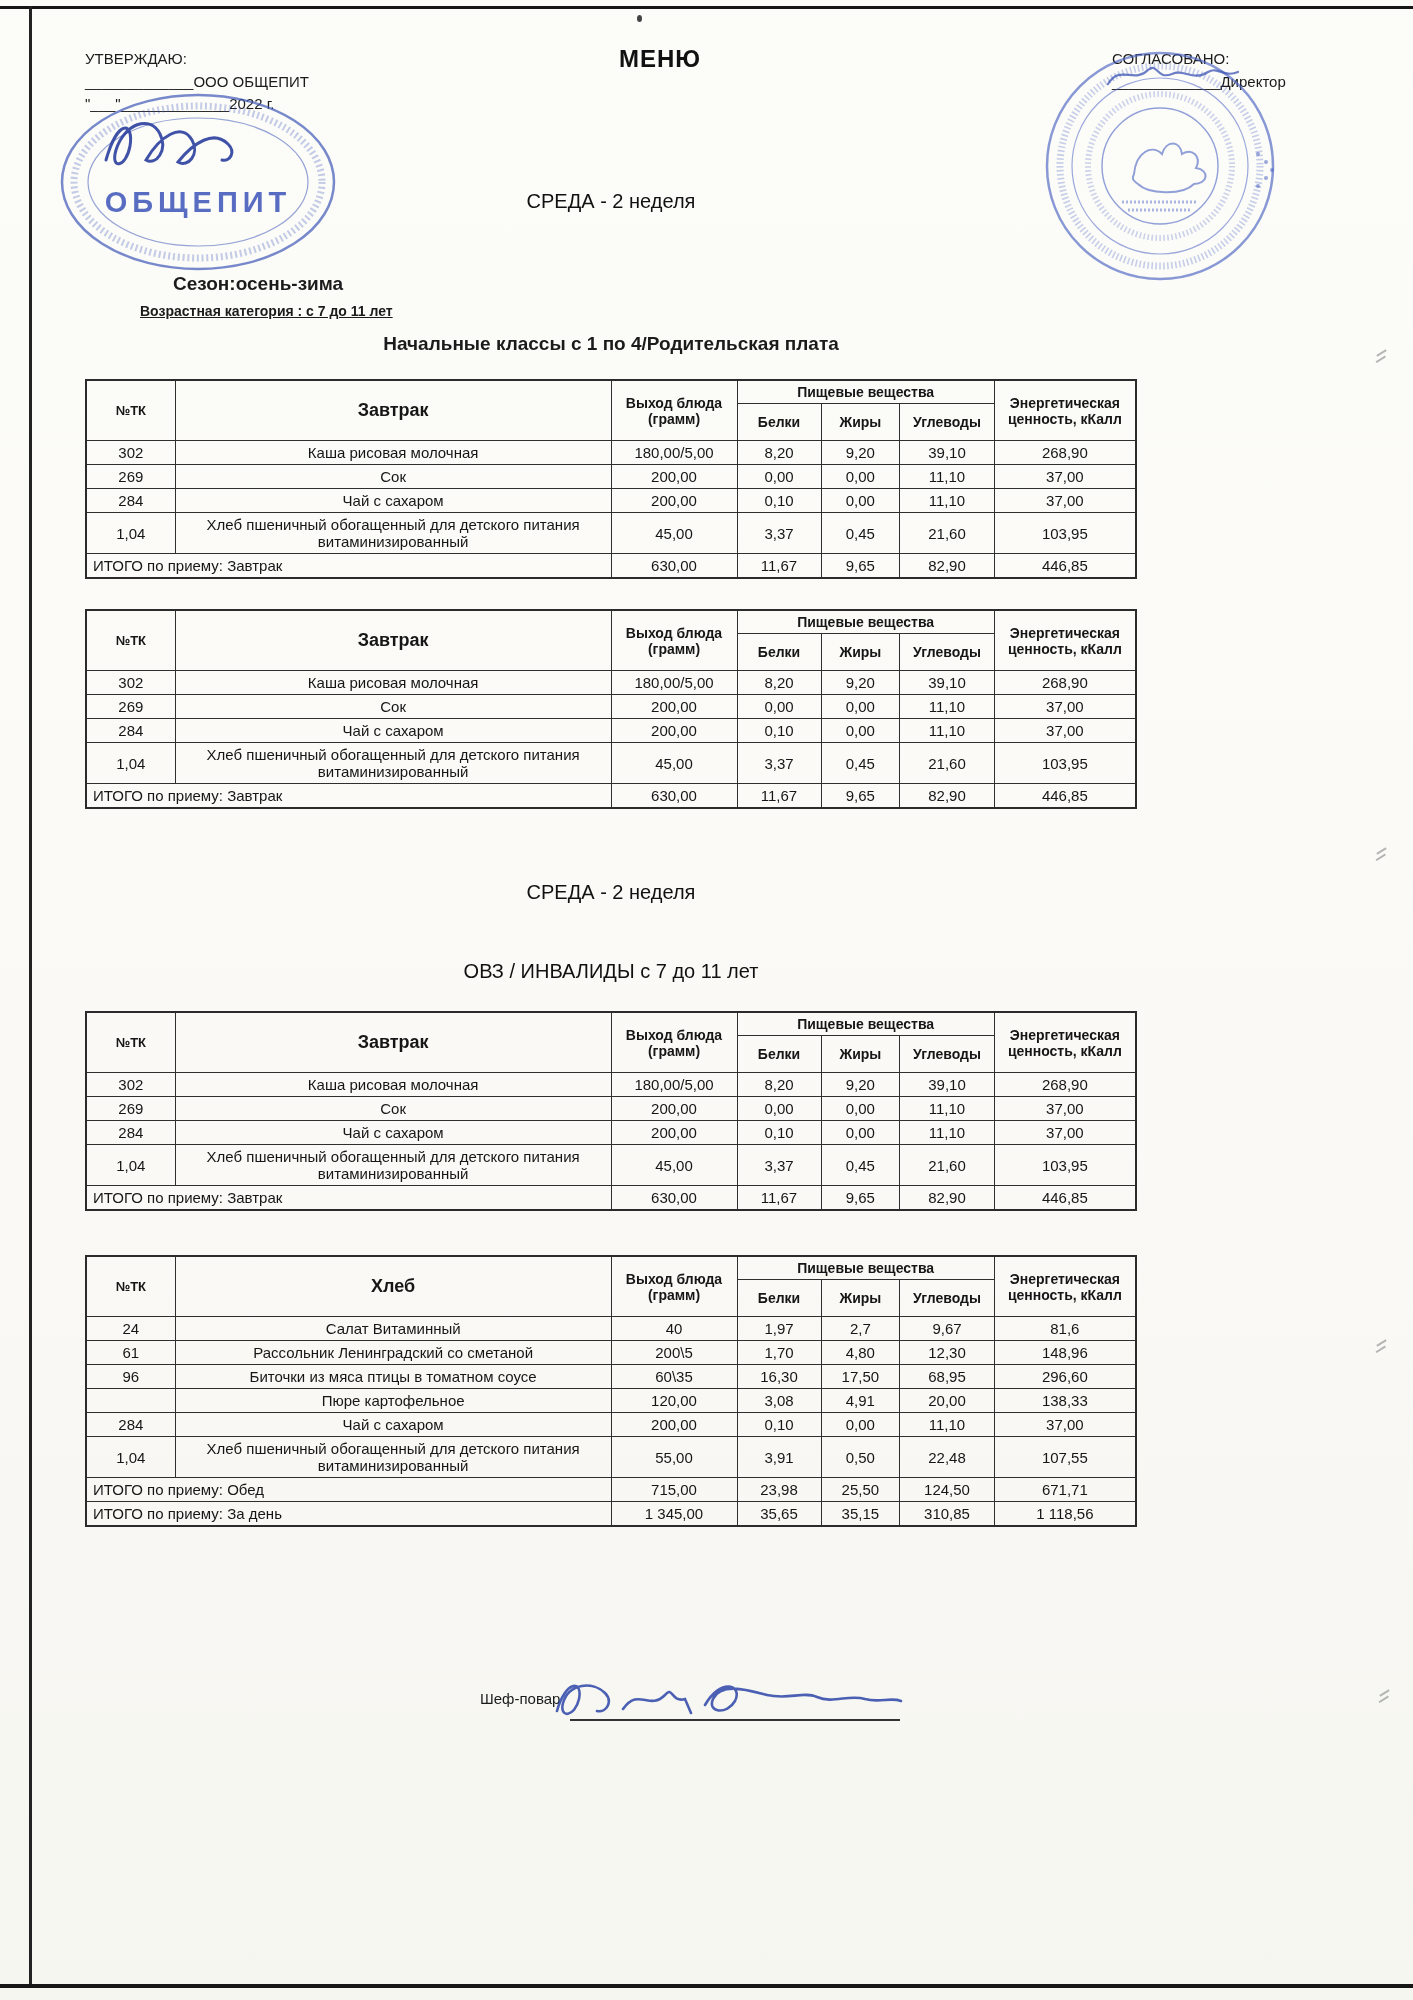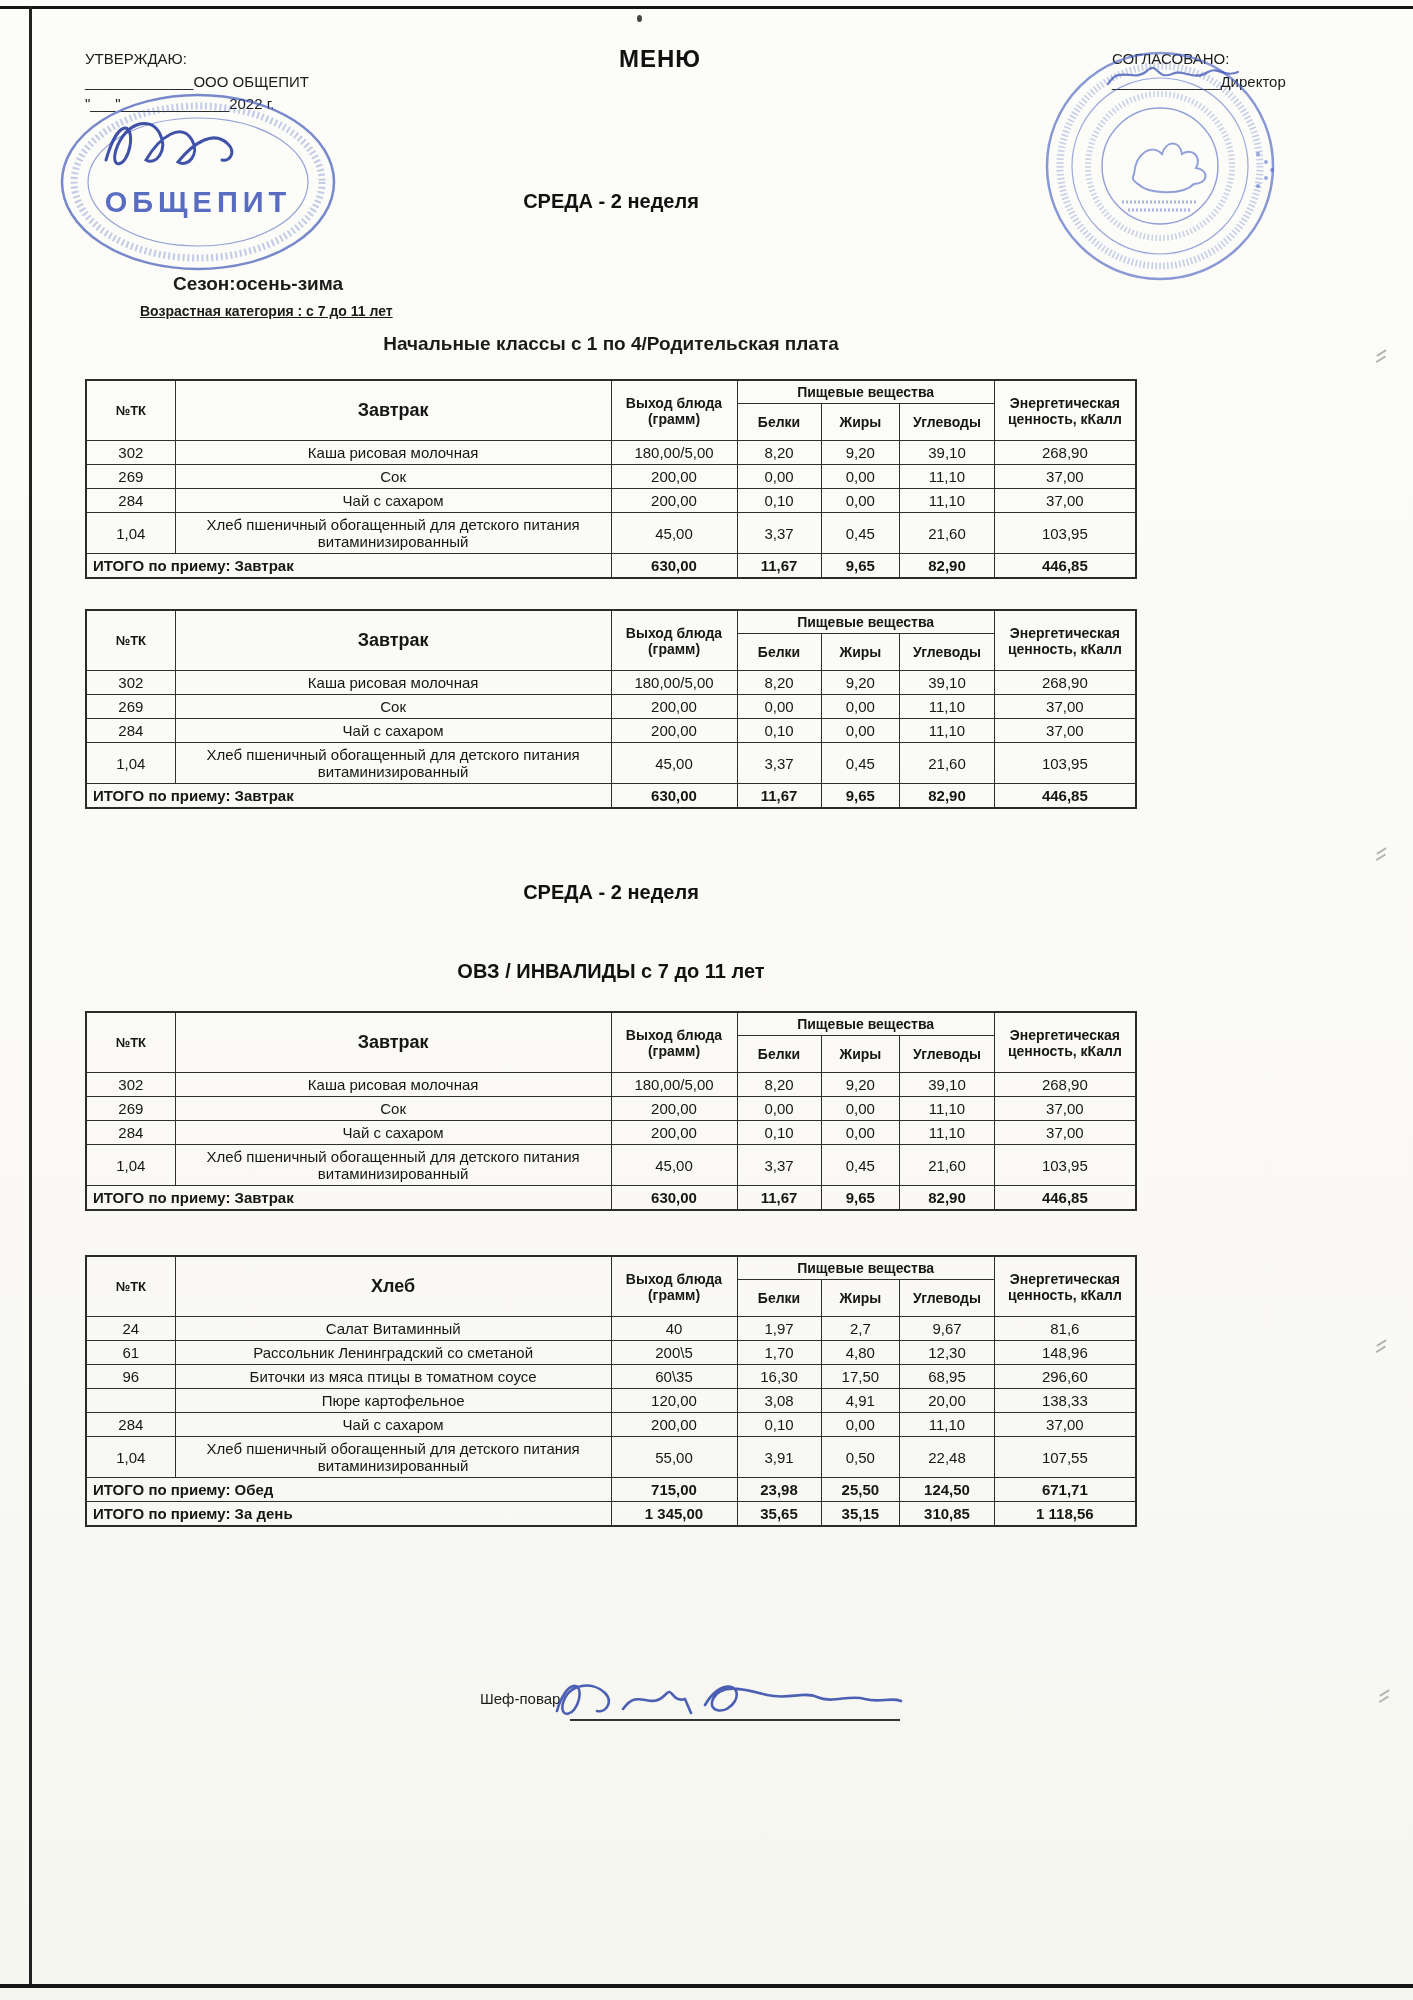--- a/index.html
+++ b/index.html
@@ -25,21 +25,21 @@
   .menu-title { position:absolute; left:555px; top:45px; width:210px; text-align:center;
                 font-size:24px; font-weight:bold; letter-spacing:1px; color:#111; }
   .agree { position:absolute; left:1112px; top:48px; width:240px; font-size:15px; line-height:1.5; }
 
   .stamp-left  { position:absolute; left:48px;  top:88px; }
   .stamp-right { position:absolute; left:1022px; top:42px; }
   .sig-agree   { position:absolute; left:1100px; top:56px; }
 
   
   .content { position:absolute; left:85px; top:190px; width:1052px; }
-  .h-day { font-size:20px; font-weight:bold; text-align:center; color:#111; }
+  .h-day { font-size:20px; font-weight:normal; text-align:center; color:#111; }
   .season { margin:60px 0 0 88px; font-size:19px; font-weight:bold; }
   .age { margin:8px 0 0 55px; font-size:14px; font-weight:bold;text-decoration:underline; }
   .sect { margin-top:14px; text-align:center; font-size:19px; font-weight:bold; }
   .mmc  { margin-top:28px; }
   .day2 { margin-top:72px; }
   .ovz  { margin-top:56px; }
 
   
   table.menu { border-collapse:collapse; width:100%; table-layout:fixed;
                border:2px solid #2b2b2b; font-size:15px; color:#161616; }
@@ -47,21 +47,21 @@
   table.menu.t2 { margin-top:30px; }
   table.menu.t3 { margin-top:28px; }
   table.menu.t4 { margin-top:44px; }
   .menu th, .menu td { border:1px solid #2f2f2f; padding:3px 6px; text-align:center; vertical-align:middle; }
   .menu thead th { font-weight:bold; font-size:14px; }
   .menu .tk-hd { font-size:13px; }
   .menu .meal-hd { font-size:18px; }
   .menu .nutr-hd { padding:3px 2px; }
   .menu .sub-hd { padding:10px 2px; }
   .menu td.name-cell { text-align:center; }
-  .menu .total-row td { font-weight:bold; }
+  .menu .total-row td { font-weight:normal; }
   .menu .total-label { text-align:left; }
 
   
   .chef { margin-top:150px; padding-left:395px; position:relative; height:54px; }
   .chef-label { font-size:15px; vertical-align:bottom; line-height:44px; }
   .chef-line { display:inline-block; width:330px; height:40px; margin-left:10px;
                border-bottom:2px solid #333; position:relative; vertical-align:bottom; }
   .sig-chef { position:absolute; left:-25px; top:-12px; }
 </style>
 </head>

